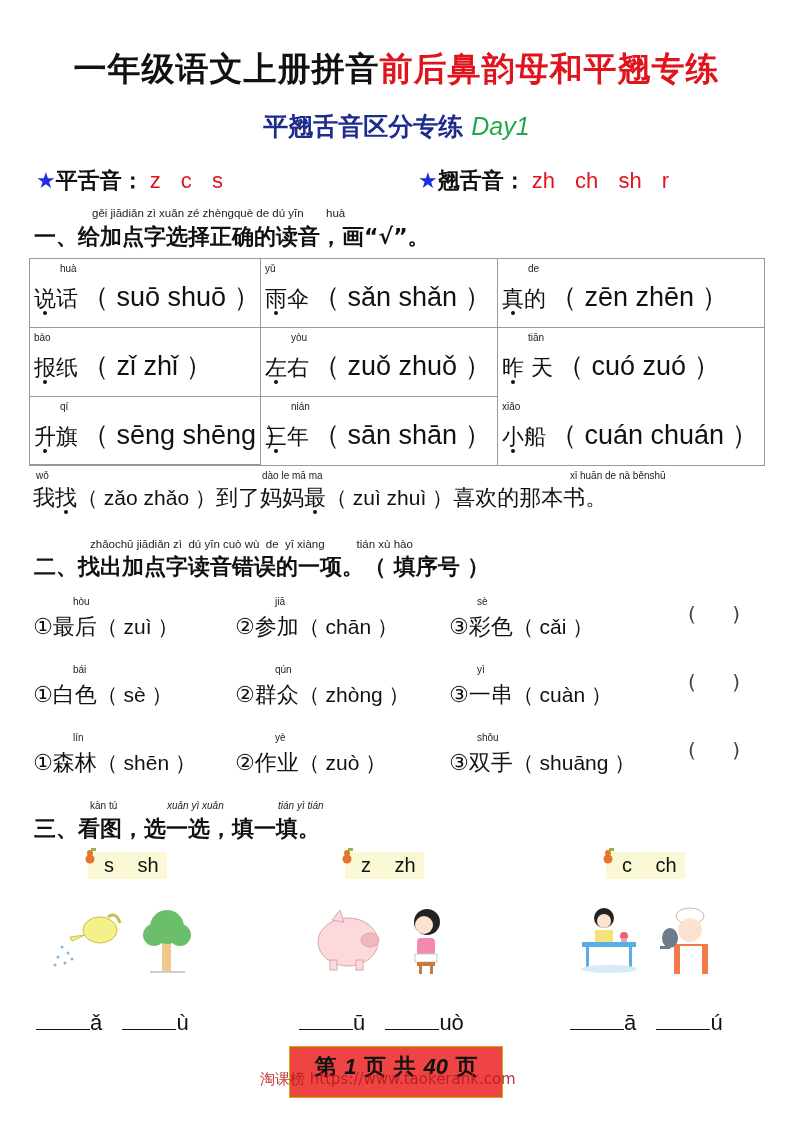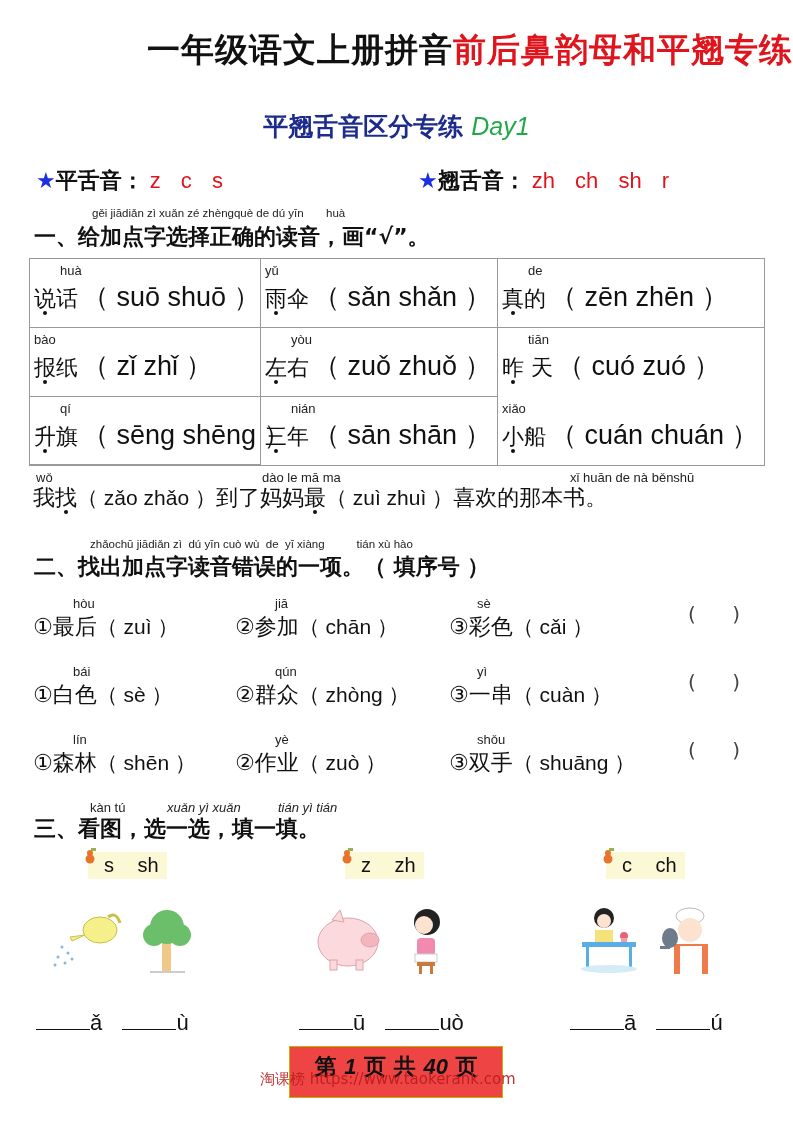--- a/index.html
+++ b/index.html
@@ -1,27 +1,27 @@
 <!DOCTYPE html>
 <html><head>
 <meta charset="utf-8">
 <style>
   * { box-sizing: border-box; margin: 0; padding: 0; }
   html, body { width: 793px; height: 1122px; background: #fff; overflow: hidden; }
   body { position: relative; font-family: "DejaVu Sans", sans-serif; color: #111; }
   .abs { position: absolute; }
-  .title { top: 28px; left: 0; width: 793px; text-align: right; font-size: 33px; font-weight: bold; letter-spacing: 1px; white-space: nowrap; }
+  .title { top: 47px; left: 0; width: 793px; text-align: center; font-size: 33px; font-weight: bold; letter-spacing: 1px; white-space: nowrap; }
   .title .black { color: #111; }
   .title .red { color: #e0141c; }
   .subtitle { top: 110px; left: 0; width: 793px; text-align: center; font-size: 25px; font-weight: bold; color: #1d2b8c; white-space: nowrap; }
   .subtitle .day { color: #21a84a; font-style: italic; font-family: "Liberation Sans", sans-serif; font-weight: normal; margin-left: 8px; }
   .legend { top: 166px; font-size: 22px; font-weight: bold; white-space: nowrap; }
   .legend .star { color: #1b2ee0; }
   .legend .letters { color: #e0141c; font-weight: normal; font-family: "Liberation Sans", sans-serif; word-spacing: 14px; margin-left: 6px; }
-  .py { font-family: "Liberation Sans", sans-serif; font-size: 13px; color: #222; position: absolute; white-space: nowrap; }
+  .py { font-family: "Liberation Sans", sans-serif; font-size: 10px; color: #222; position: absolute; white-space: nowrap; }
   .heading { font-size: 22px; font-weight: bold; white-space: nowrap; }
   .grid { top: 258px; left: 29px; width: 736px; height: 208px; border: 1.5px solid #999; display: grid; grid-template-columns: 231px 237px 1fr; grid-template-rows: 69px 69px 1fr; }
   .cell { border-right: 1.5px solid #999; border-bottom: 1.5px solid #999; position: relative; }
   .cell:nth-child(3n) { border-right: none; }
   .cell.last-row { border-bottom: none; }
   .cell .word { position: absolute; top: 20px; left: 4px; font-size: 22px; white-space: nowrap; }
   .cell .opts { font-family: "Liberation Sans", sans-serif; font-size: 27px; margin-left: 4px; }
   .cell .py { top: 4px; }
   .dot { position: relative; }
   .dot::after { content: ""; position: absolute; left: 50%; bottom: -4px; width: 4px; height: 4px; margin-left: -2px; border-radius: 50%; background: #111; }

